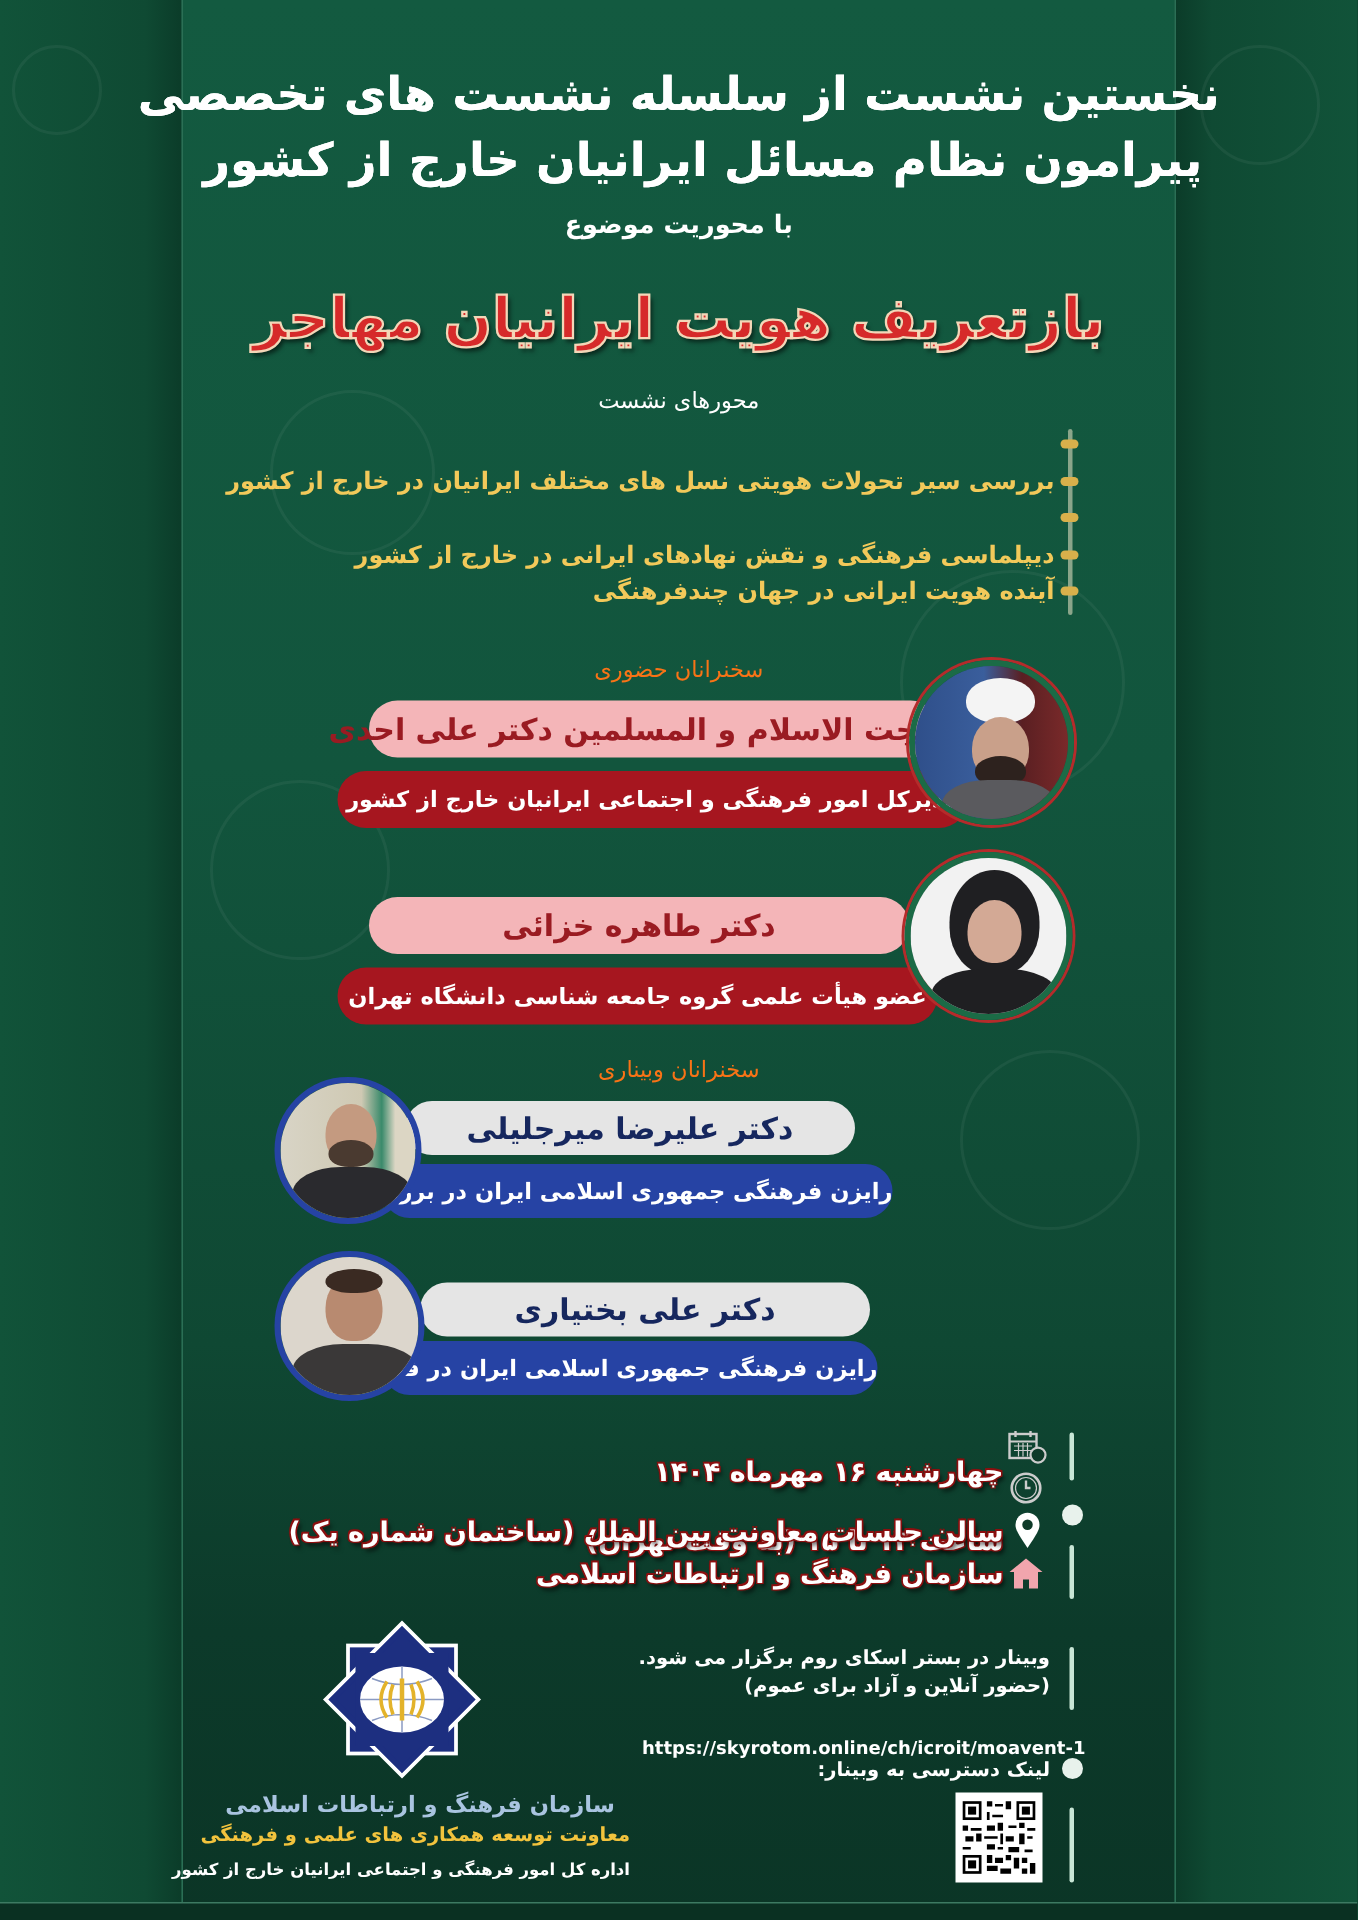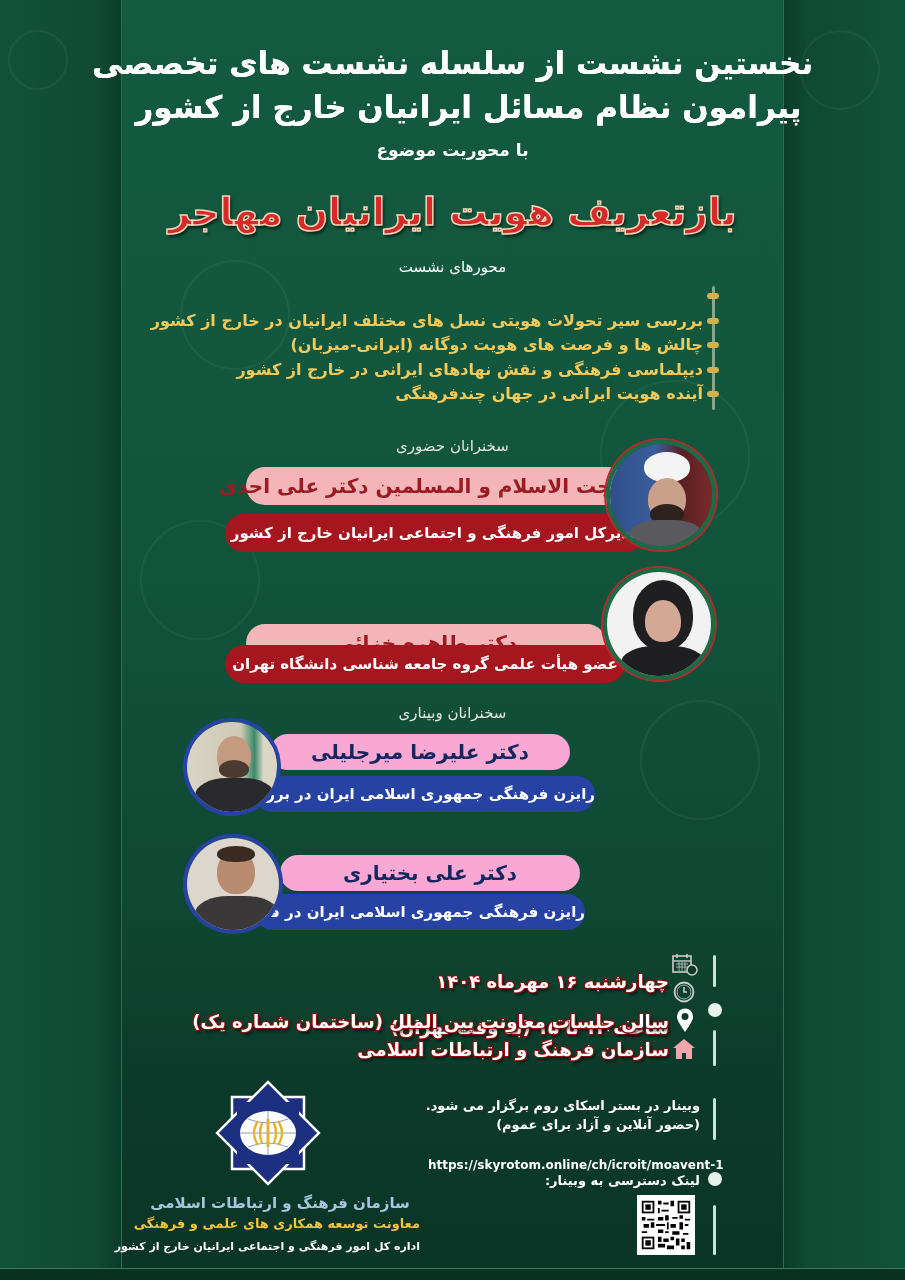--- a/index.html
+++ b/index.html
@@ -27,26 +27,26 @@
   .subtitle { position: absolute; left: 0; right: 0; text-align: center; color: #fff; font-weight: bold; font-size: 17px; }
   .topic { position: absolute; left: 0; right: 0; text-align: center; color: #d62a2a; font-weight: bold; font-size: 38px;
     -webkit-text-stroke: 1.5px #f3d7b8; text-shadow: 2px 3px 3px rgba(0,0,0,0.55); }
 
   .axes-title { position: absolute; left: 0; right: 0; text-align: center; color: #ffffff; font-size: 15px; }
   .axes-list { position: absolute; right: 180px; top: 284px; width: 540px; }
   .axes-rail { position: absolute; right: 190px; top: 286px; width: 3px; height: 124px; background: #8aa58a; border-radius: 2px; }
   .axes-item { position: relative; height: 24.6px; color: #f2c95a; font-size: 16px; font-weight: bold; text-align: right; padding-right: 22px; white-space: nowrap; line-height: 24px; }
   .bullet { position: absolute; right: 6px; top: 9px; width: 12px; height: 6px; background: #d8b04b; border-radius: 3px; }
 
-  .section-label { position: absolute; left: 0; right: 0; text-align: center; color: #e5e5e5; font-size: 15px; }
+  .section-label { position: absolute; left: 0; right: 0; text-align: center; color: #f97316; font-size: 15px; }
 
   .pill { position: absolute; height: 38px; border-radius: 19px; font-weight: bold; text-align: center; white-space: nowrap; }
   .pill-name-red { background: #f4b5b8; color: #9a1b22; font-size: 20px; line-height: 38px; }
   .pill-role-red { background: #a6161f; color: #fff; font-size: 15px; line-height: 38px; }
-  .pill-name-blue { background: #f9a8d4; color: #16275e; font-size: 20px; line-height: 36px; height: 36px; }
+  .pill-name-blue { background: #e5e5e5; color: #16275e; font-size: 20px; line-height: 36px; height: 36px; }
   .pill-role-blue { background: #2643a4; color: #fff; font-size: 15px; line-height: 36px; height: 36px; }
 
   .photo { position: absolute; border-radius: 50%; overflow: hidden; }
   .photo-red { border: 4px solid #1b6b46; box-shadow: 0 0 0 2px #b52b2b; }
   .photo-blue { border: 4px solid #2643a4; }
   .photo .bgp { position: absolute; inset: 0; }
   .photo .head { position: absolute; border-radius: 50% 50% 45% 45%; }
   .photo .body { position: absolute; border-radius: 40% 40% 0 0; }
 
   .info-line { position: absolute; color: #ffffff; font-weight: bold; font-size: 18px; white-space: nowrap;
@@ -80,38 +80,38 @@
 <div class="title-line" style="top:48px;">نخستین نشست از سلسله نشست های تخصصی</div>
 <div class="title-line" style="top:92px;margin-left:32px;">پیرامون نظام مسائل ایرانیان خارج از کشور</div>
 <div class="subtitle" style="top:140px;">با محوریت موضوع</div>
 <div class="topic" style="top:190px;">بازتعریف هویت ایرانیان مهاجر</div>
 
 <div class="axes-title" style="top:258px;">محورهای نشست</div>
 <div class="axes-rail"></div>
 <div class="axes-list">
   <div class="axes-item"><span class="bullet"></span></div>
   <div class="axes-item"><span class="bullet"></span><span>بررسی سیر تحولات هویتی نسل های مختلف ایرانیان در خارج از کشور</span></div>
-  <div class="axes-item"><span class="bullet"></span><span>چالش ها و فرصت های هویت دوگانه (ایرانی-میزبان)</span></div>
+  <div class="axes-item"><span class="bullet"></span></div>
   <div class="axes-item"><span class="bullet"></span><span>دیپلماسی فرهنگی و نقش نهادهای ایرانی در خارج از کشور</span></div>
   <div class="axes-item"><span class="bullet"></span><span>آینده هویت ایرانی در جهان چندفرهنگی</span></div>
 </div>
 
 <div class="section-label" style="top:437px;">سخنرانان حضوری</div>
 
 <div class="pill pill-name-red" style="left:246px;top:467px;width:380px;">حجت الاسلام و المسلمین دکتر علی احدی</div>
 <div class="pill pill-role-red" style="left:225px;top:514px;width:420px;">مدیرکل امور فرهنگی و اجتماعی ایرانیان خارج از کشور</div>
 <div class="photo photo-red" style="left:606px;top:440px;width:110px;height:110px;">
   <div class="bgp" style="background:linear-gradient(90deg,#2f4f8a 0%,#3a5e9c 45%,#5a1f22 70%,#7a2a2a 100%);"></div>
   <div class="head" style="left:34px;top:8px;width:46px;height:30px;background:#f4f4f4;"></div>
   <div class="head" style="left:38px;top:34px;width:38px;height:42px;background:#c9a08a;"></div>
   <div class="head" style="left:40px;top:60px;width:34px;height:20px;background:#2d221e;"></div>
   <div class="body" style="left:18px;top:76px;width:76px;height:40px;background:#5a5a5e;"></div>
 </div>
 
-<div class="pill pill-name-red" style="left:246px;top:624px;width:360px;">دکتر طاهره خزائی</div>
+<div class="pill pill-name-red" style="left:246px;top:598px;width:360px;">دکتر طاهره خزائی</div>
 <div class="pill pill-role-red" style="left:225px;top:645px;width:400px;">عضو هیأت علمی گروه جامعه شناسی دانشگاه تهران</div>
 <div class="photo photo-red" style="left:603px;top:568px;width:112px;height:112px;">
   <div class="bgp" style="background:#f2f2f2;"></div>
   <div class="head" style="left:26px;top:8px;width:60px;height:70px;background:#1f1f22;"></div>
   <div class="head" style="left:38px;top:28px;width:36px;height:42px;background:#d3a995;"></div>
   <div class="body" style="left:14px;top:74px;width:84px;height:42px;background:#1f1f22;"></div>
 </div>
 
 <div class="section-label" style="top:704px;">سخنرانان وبیناری</div>
 

